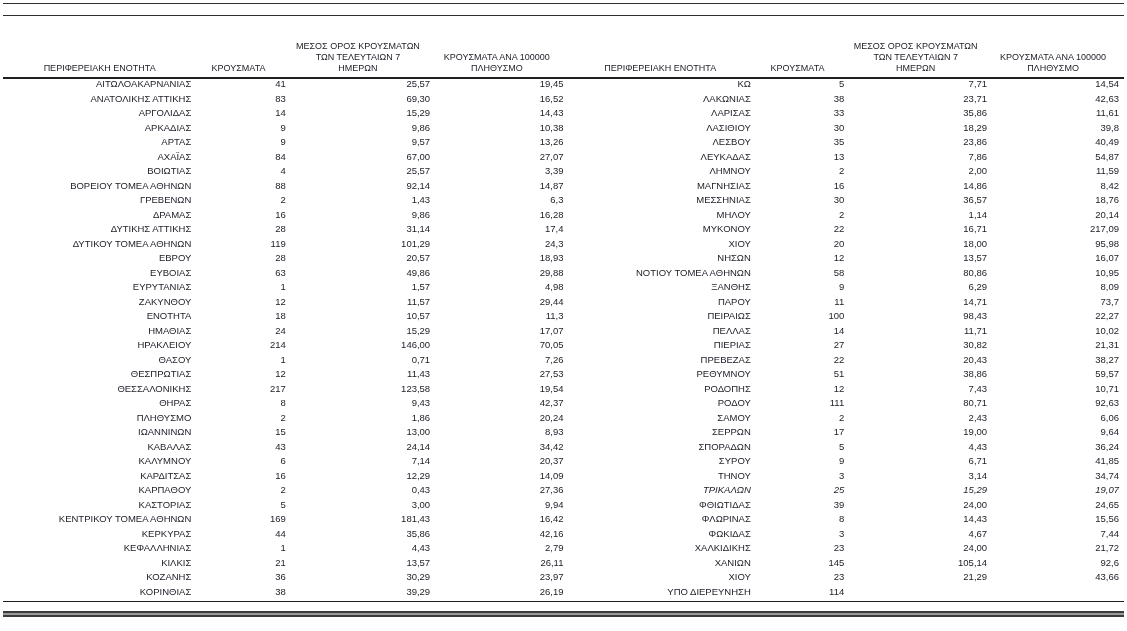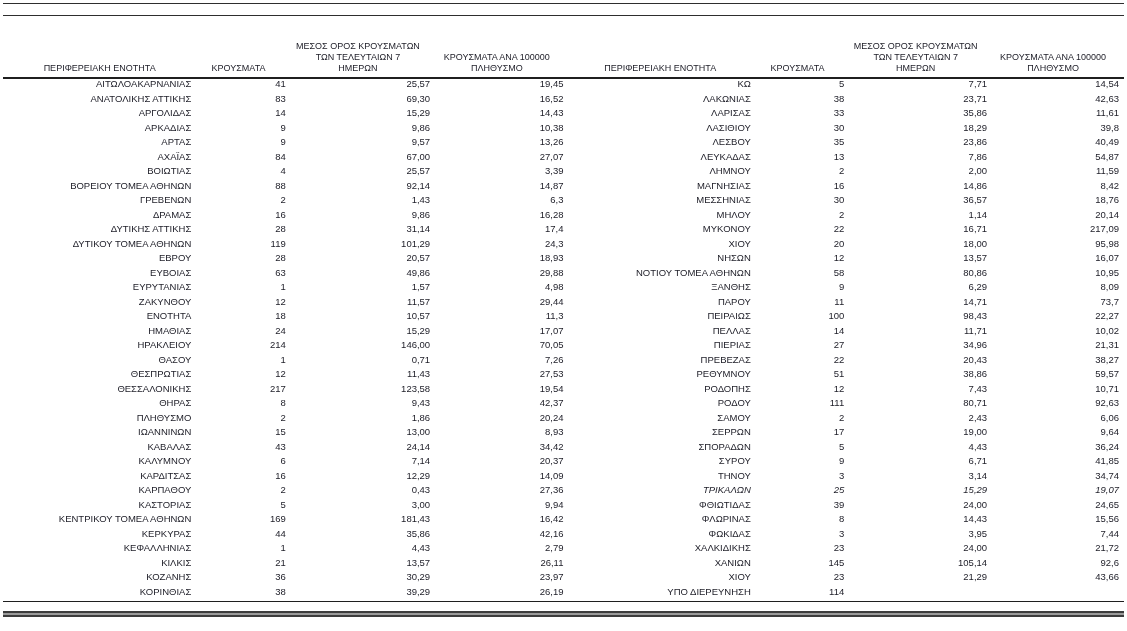--- a/index.html
+++ b/index.html
@@ -130,34 +130,34 @@
           <div class="trow"><div class="cell region">ΜΕΣΣΗΝΙΑΣ</div><div class="cell cases">30</div><div class="cell avg7">36,57</div><div class="cell per100k">18,76</div></div>
           <div class="trow"><div class="cell region">ΜΗΛΟΥ</div><div class="cell cases">2</div><div class="cell avg7">1,14</div><div class="cell per100k">20,14</div></div>
           <div class="trow"><div class="cell region">ΜΥΚΟΝΟΥ</div><div class="cell cases">22</div><div class="cell avg7">16,71</div><div class="cell per100k">217,09</div></div>
           <div class="trow"><div class="cell region">ΧΙΟΥ</div><div class="cell cases">20</div><div class="cell avg7">18,00</div><div class="cell per100k">95,98</div></div>
           <div class="trow"><div class="cell region">ΝΗΣΩΝ</div><div class="cell cases">12</div><div class="cell avg7">13,57</div><div class="cell per100k">16,07</div></div>
           <div class="trow"><div class="cell region">ΝΟΤΙΟΥ ΤΟΜΕΑ ΑΘΗΝΩΝ</div><div class="cell cases">58</div><div class="cell avg7">80,86</div><div class="cell per100k">10,95</div></div>
           <div class="trow"><div class="cell region">ΞΑΝΘΗΣ</div><div class="cell cases">9</div><div class="cell avg7">6,29</div><div class="cell per100k">8,09</div></div>
           <div class="trow"><div class="cell region">ΠΑΡΟΥ</div><div class="cell cases">11</div><div class="cell avg7">14,71</div><div class="cell per100k">73,7</div></div>
           <div class="trow"><div class="cell region">ΠΕΙΡΑΙΩΣ</div><div class="cell cases">100</div><div class="cell avg7">98,43</div><div class="cell per100k">22,27</div></div>
           <div class="trow"><div class="cell region">ΠΕΛΛΑΣ</div><div class="cell cases">14</div><div class="cell avg7">11,71</div><div class="cell per100k">10,02</div></div>
-          <div class="trow"><div class="cell region">ΠΙΕΡΙΑΣ</div><div class="cell cases">27</div><div class="cell avg7">34,96</div><div class="cell per100k">21,31</div></div>
+          <div class="trow"><div class="cell region">ΠΙΕΡΙΑΣ</div><div class="cell cases">27</div><div class="cell avg7">30,82</div><div class="cell per100k">21,31</div></div>
           <div class="trow"><div class="cell region">ΠΡΕΒΕΖΑΣ</div><div class="cell cases">22</div><div class="cell avg7">20,43</div><div class="cell per100k">38,27</div></div>
           <div class="trow"><div class="cell region">ΡΕΘΥΜΝΟΥ</div><div class="cell cases">51</div><div class="cell avg7">38,86</div><div class="cell per100k">59,57</div></div>
           <div class="trow"><div class="cell region">ΡΟΔΟΠΗΣ</div><div class="cell cases">12</div><div class="cell avg7">7,43</div><div class="cell per100k">10,71</div></div>
           <div class="trow"><div class="cell region">ΡΟΔΟΥ</div><div class="cell cases">111</div><div class="cell avg7">80,71</div><div class="cell per100k">92,63</div></div>
           <div class="trow"><div class="cell region">ΣΑΜΟΥ</div><div class="cell cases">2</div><div class="cell avg7">2,43</div><div class="cell per100k">6,06</div></div>
           <div class="trow"><div class="cell region">ΣΕΡΡΩΝ</div><div class="cell cases">17</div><div class="cell avg7">19,00</div><div class="cell per100k">9,64</div></div>
           <div class="trow"><div class="cell region">ΣΠΟΡΑΔΩΝ</div><div class="cell cases">5</div><div class="cell avg7">4,43</div><div class="cell per100k">36,24</div></div>
           <div class="trow"><div class="cell region">ΣΥΡΟΥ</div><div class="cell cases">9</div><div class="cell avg7">6,71</div><div class="cell per100k">41,85</div></div>
           <div class="trow"><div class="cell region">ΤΗΝΟΥ</div><div class="cell cases">3</div><div class="cell avg7">3,14</div><div class="cell per100k">34,74</div></div>
           <div class="trow italic"><div class="cell region">ΤΡΙΚΑΛΩΝ</div><div class="cell cases">25</div><div class="cell avg7">15,29</div><div class="cell per100k">19,07</div></div>
           <div class="trow"><div class="cell region">ΦΘΙΩΤΙΔΑΣ</div><div class="cell cases">39</div><div class="cell avg7">24,00</div><div class="cell per100k">24,65</div></div>
           <div class="trow"><div class="cell region">ΦΛΩΡΙΝΑΣ</div><div class="cell cases">8</div><div class="cell avg7">14,43</div><div class="cell per100k">15,56</div></div>
-          <div class="trow"><div class="cell region">ΦΩΚΙΔΑΣ</div><div class="cell cases">3</div><div class="cell avg7">3,95</div><div class="cell per100k">7,44</div></div>
+          <div class="trow"><div class="cell region">ΦΩΚΙΔΑΣ</div><div class="cell cases">3</div><div class="cell avg7">4,67</div><div class="cell per100k">7,44</div></div>
           <div class="trow"><div class="cell region">ΧΑΛΚΙΔΙΚΗΣ</div><div class="cell cases">23</div><div class="cell avg7">24,00</div><div class="cell per100k">21,72</div></div>
           <div class="trow"><div class="cell region">ΧΑΝΙΩΝ</div><div class="cell cases">145</div><div class="cell avg7">105,14</div><div class="cell per100k">92,6</div></div>
           <div class="trow"><div class="cell region">ΧΙΟΥ</div><div class="cell cases">23</div><div class="cell avg7">21,29</div><div class="cell per100k">43,66</div></div>
           <div class="trow"><div class="cell region">ΥΠΟ ΔΙΕΡΕΥΝΗΣΗ</div><div class="cell cases">114</div><div class="cell avg7"></div><div class="cell per100k"></div></div>
         </div>
     </div>
 
   </div>
 </div>
 

